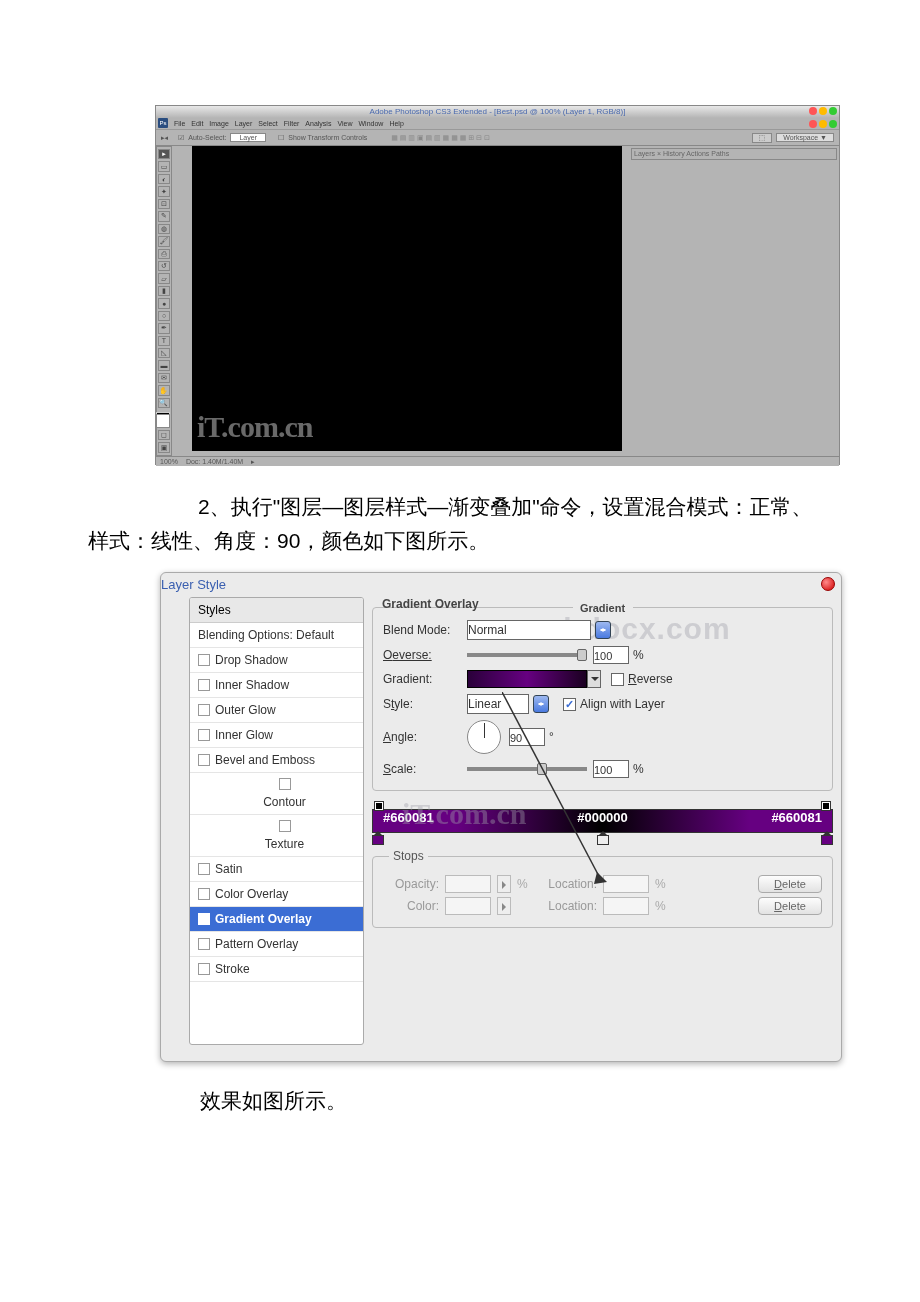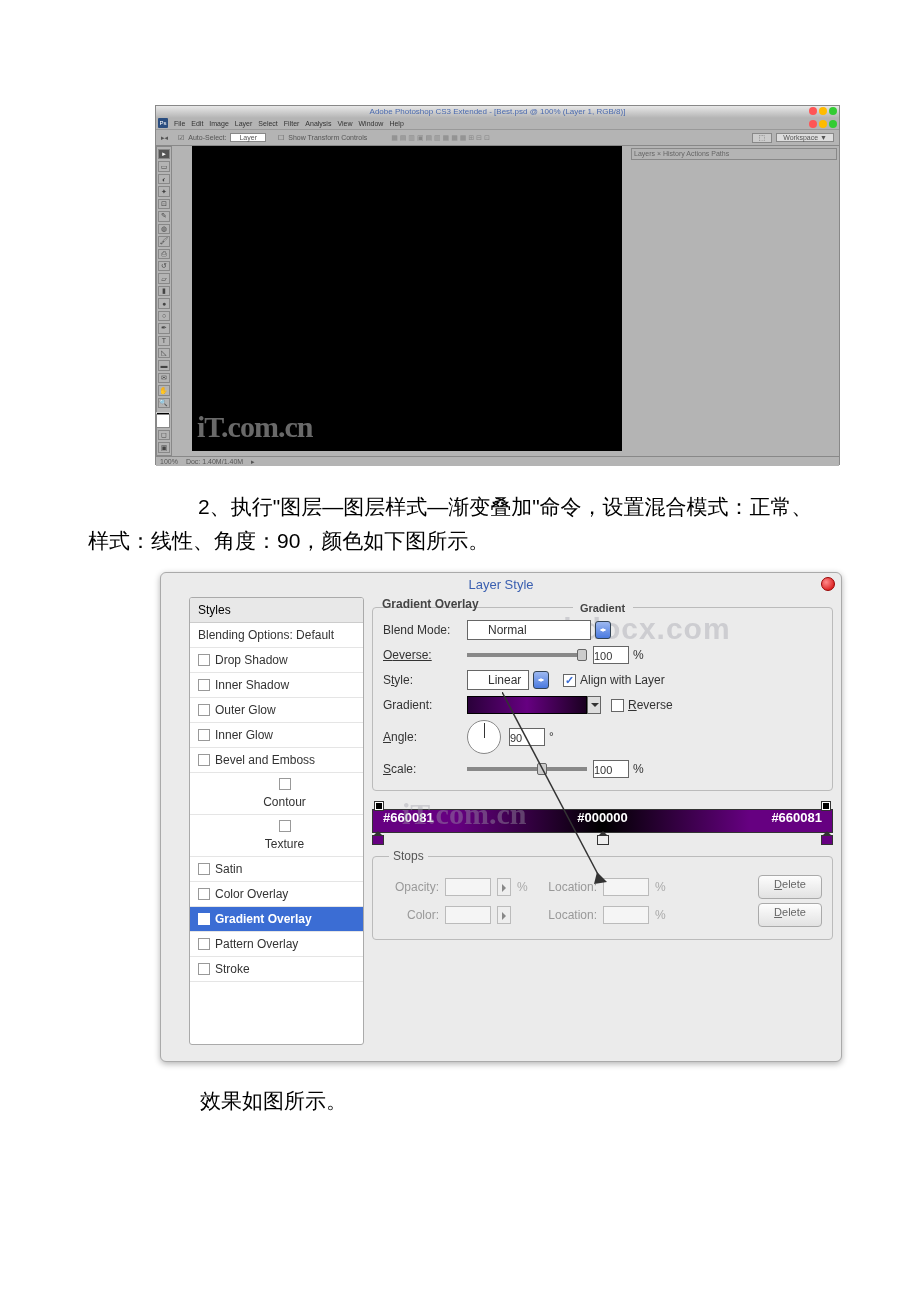--- a/index.html
+++ b/index.html
@@ -129,21 +129,21 @@
       height: 490px;
       background: #ebebeb;
       border: 1px solid #aaa;
       border-radius: 6px;
       box-shadow: 0 2px 6px rgba(0,0,0,0.3);
       font-family: "Lucida Grande", Arial, sans-serif;
       font-size: 12px;
       position: relative;
     }
     .ls-title {
-      height: 20px; text-align: center;
+      height: 20px; 
       color: #3a5fb0; font-size: 13px;
       padding-top: 4px;
       position: relative;
     }
     .ls-close {
       position: absolute; right: 6px; top: 4px;
       width: 14px; height: 14px; border-radius: 50%;
       background: radial-gradient(circle at 35% 35%, #ff8a8a, #d00000);
       border: 1px solid #900;
     }
@@ -204,21 +204,21 @@
     }
     .ls-row{
       display:flex;align-items:center;margin:6px 0;
       font-size:12px;color:#333;
     }
     .ls-label{
       width:78px;text-align:left;margin-right:6px;color:#333;
     }
     .ls-select{
       height:20px;border:1px solid #666;background:#fff;
-      padding:0 20px;display:flex;align-items:center;
+      padding:0 0;display:flex;align-items:center;
       position:relative;
     }
     .ls-select-arrow{
       width:16px;height:18px;
       background:linear-gradient(#9db8f0,#4a7ae0);
       border:1px solid #345;border-radius:3px;
       margin-left:4px;position:relative;
     }
     .ls-select-arrow::before{content:"";position:absolute;left:4px;top:3px;border:3px solid transparent;border-bottom-color:#fff}
     .ls-select-arrow::after{content:"";position:absolute;left:4px;bottom:3px;border:3px solid transparent;border-top-color:#fff}
@@ -289,21 +289,21 @@
     .stops-fieldset{
       border:1px solid #bbb;border-radius:4px;
       padding:8px 10px;margin-top:6px;
     }
     .stops-legend{font-size:12px;color:#555;padding:0 4px;margin-left:6px}
     .stops-row{display:flex;align-items:center;gap:6px;margin:4px 0;font-size:12px;color:#999}
     .stops-row .lbl{width:56px;text-align:right}
     .stops-field{width:46px;height:18px;border:1px solid #bbb;background:#f5f5f5}
     .stops-unit{width:18px;color:#aaa}
     .stops-btn{
-      width:64px;height:24px;border:1px solid #aaa;border-radius:4px;
+      width:64px;height:18px;border:1px solid #aaa;border-radius:4px;
       background:linear-gradient(#fdfdfd,#e2e2e2);
       font-size:11px;text-align:center;line-height:16px;color:#666;
       margin-left:auto;
     }
     .small-arrow{
       width:14px;height:18px;border:1px solid #bbb;background:#eee;position:relative;
     }
     .small-arrow::after{content:"";position:absolute;left:4px;top:5px;border:4px solid transparent;border-left-color:#888}
     
     .ls-buttons{
@@ -504,35 +504,35 @@
         <div class="ls-row">
           <span class="ls-label und">O<span style="text-decoration:none">everse:</span></span>
           <div class="ls-slider">
             <div class="ls-slider-thumb" style="left:110px"></div>
           </div>
           <div class="ls-input">100</div>
           <span style="margin-left:4px">%</span>
         </div>
 
         <div class="ls-row">
+          <span class="ls-label">Gradient:</span>
+          <div class="ls-gradient-bar"></div>
+          <div class="ls-dd-arrow"></div>
+          <span class="ls-checkbox" style="margin-left:10px"></span>
+          <span><span class="und">R</span>everse</span>
+        </div>
+
+        <div class="ls-row">
           <span class="ls-label">S<span class="und">t</span>yle:</span>
           <div class="ls-select" style="width:62px">
             <span>Linear</span>
           </div>
           <div class="ls-select-arrow"></div>
           <span class="ls-checkbox checked" style="margin-left:14px"></span>
           <span>Align with Layer</span>
-        </div>
-
-        <div class="ls-row">
-          <span class="ls-label">Gradient:</span>
-          <div class="ls-gradient-bar"></div>
-          <div class="ls-dd-arrow"></div>
-          <span class="ls-checkbox" style="margin-left:10px"></span>
-          <span><span class="und">R</span>everse</span>
         </div>
 
         <div class="ls-row">
           <span class="ls-label"><span class="und">A</span>ngle:</span>
           <div class="ls-angle"></div>
           <div class="ls-input">90</div>
           <span style="margin-left:4px">°</span>
         </div>
 
         <div class="ls-row">

